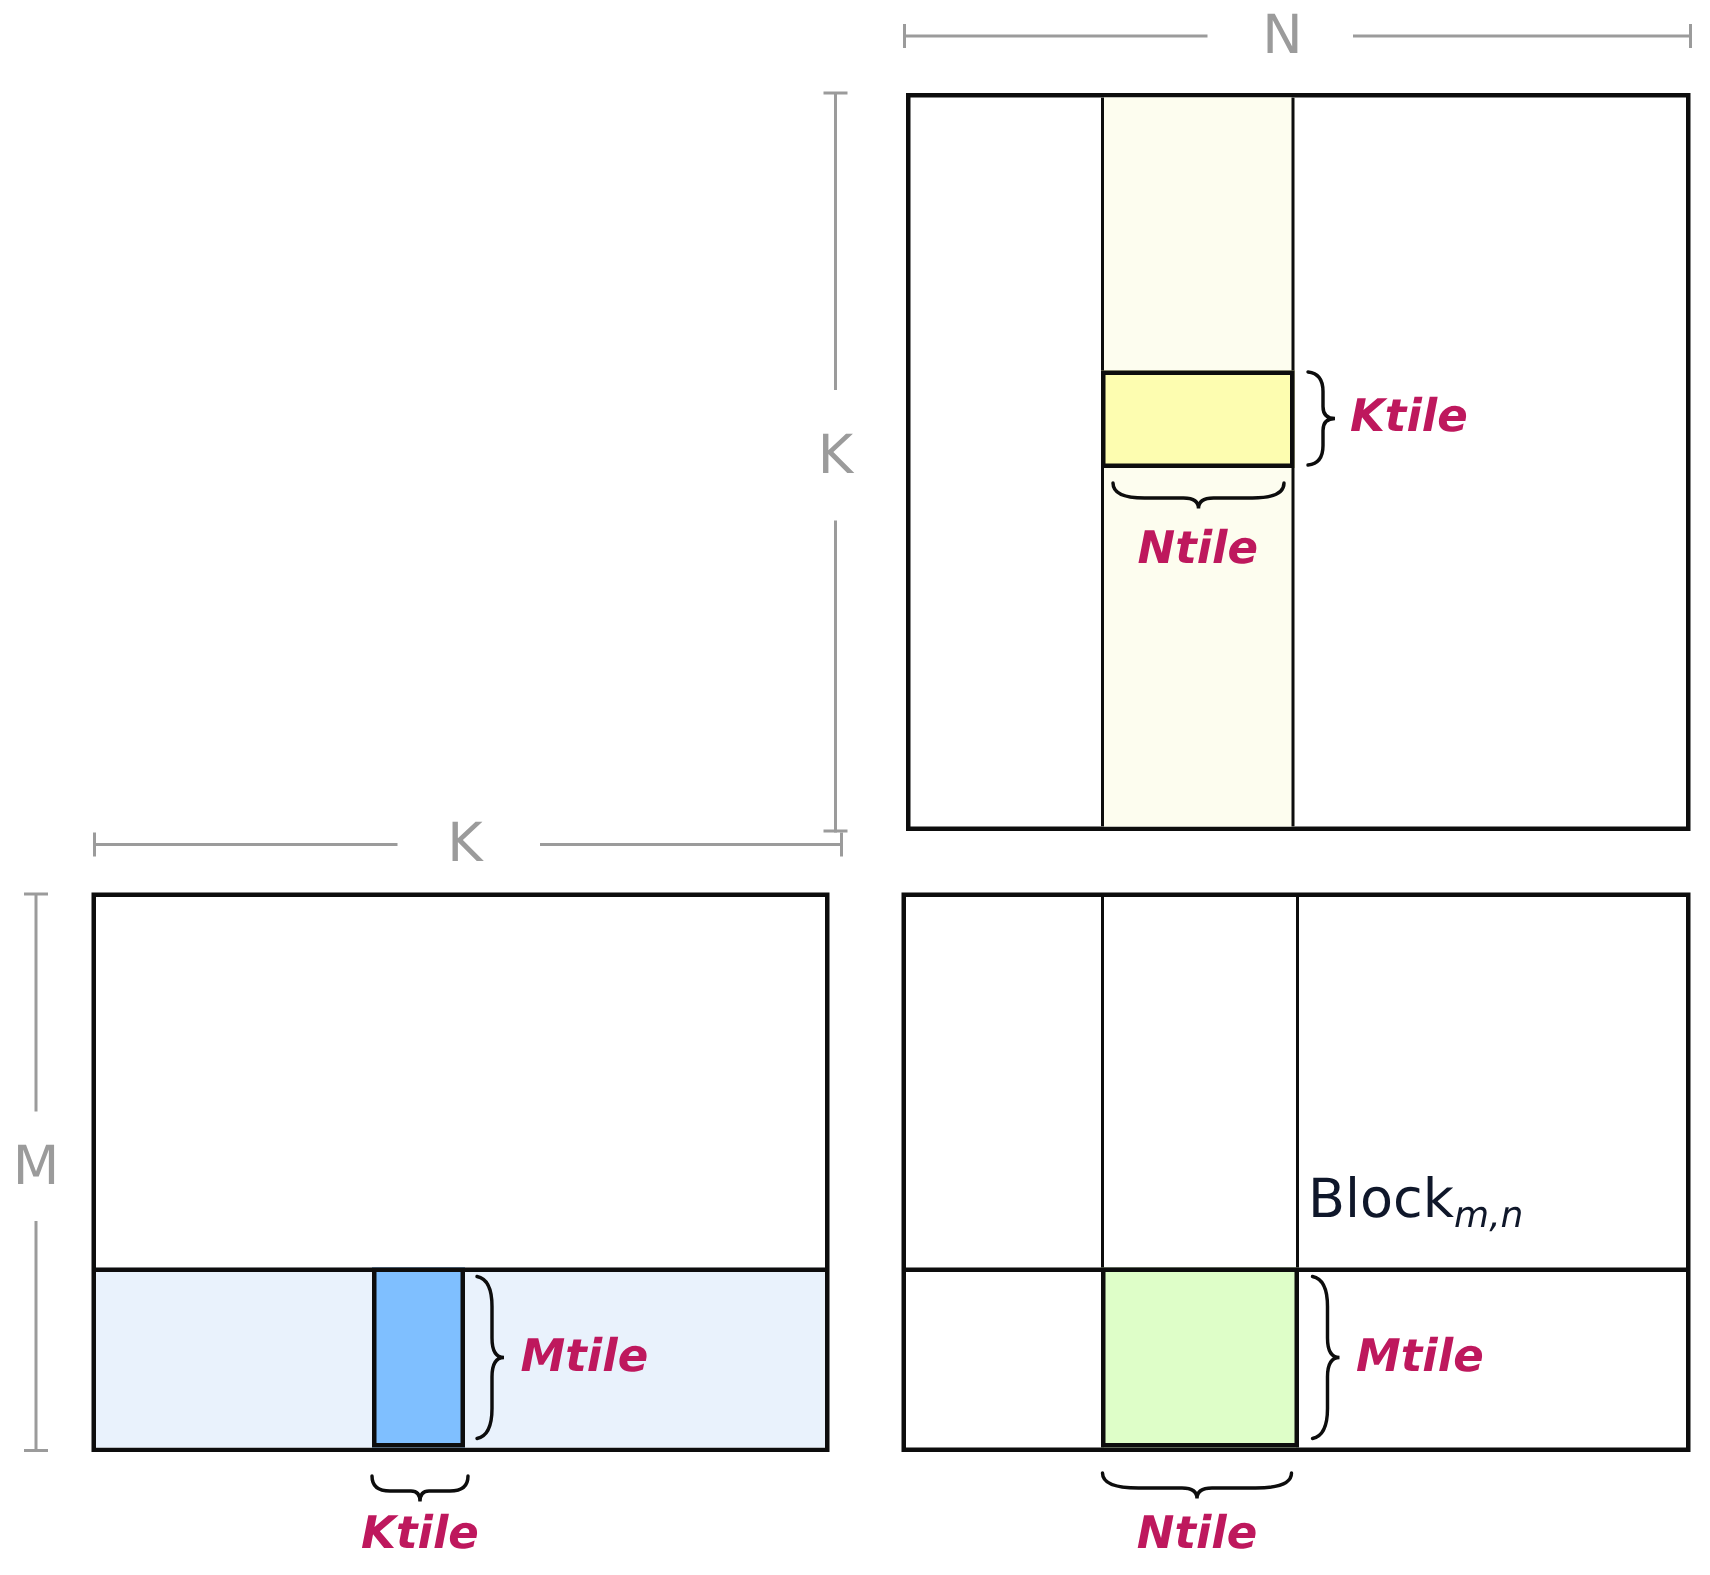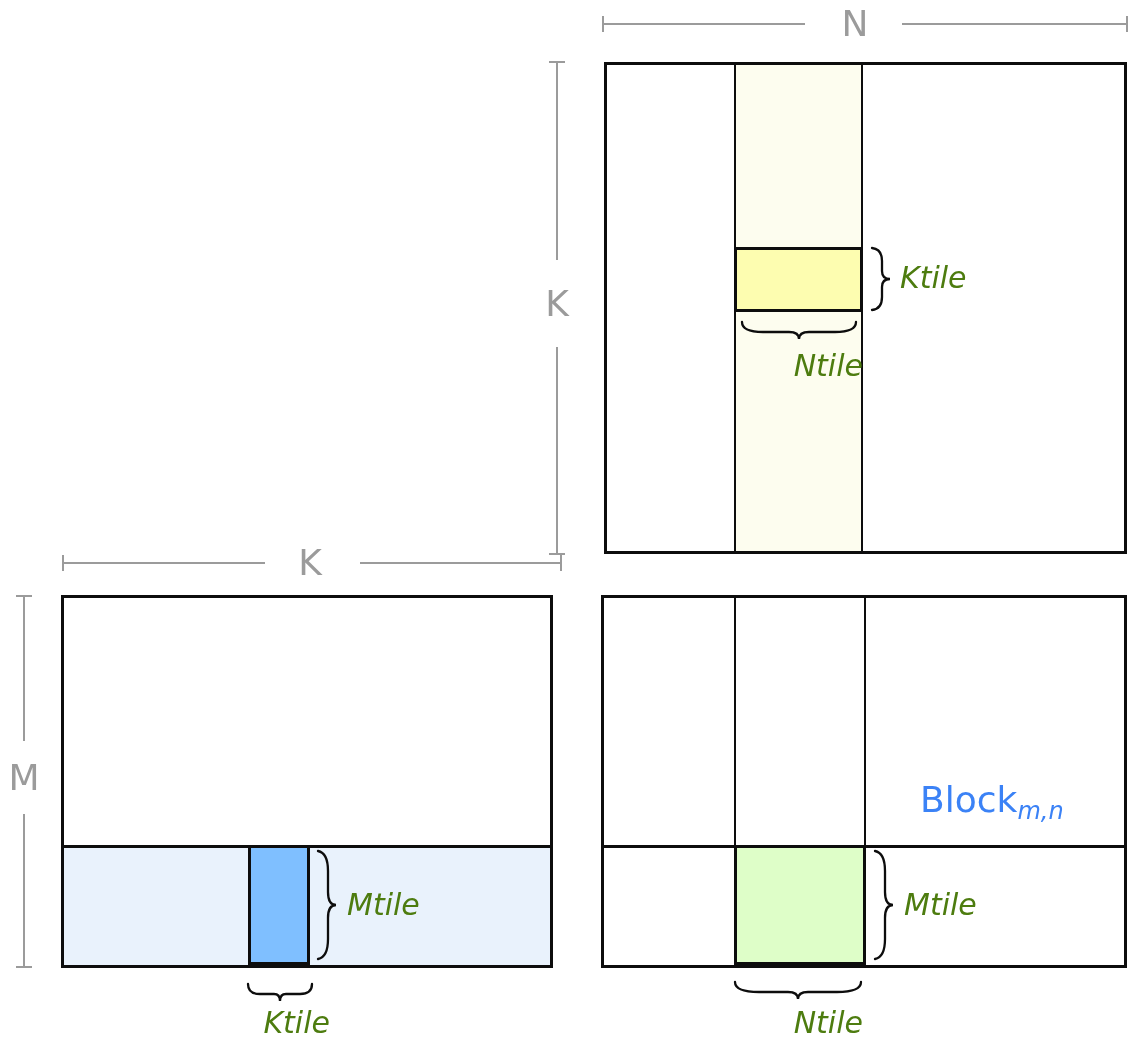--- a/index.html
+++ b/index.html
@@ -30,27 +30,27 @@
   }
   .strip-h {
     position:absolute; left:0; right:0; bottom:0; box-sizing:border-box;
     border-top:3px solid #0d0d0d;
   }
   .tile { position:absolute; box-sizing:border-box; border:3px solid #0d0d0d; }
   .thin-v { position:absolute; top:0; bottom:0; width:2px; background:#0d0d0d; }
   .thin-h { position:absolute; left:0; right:0; height:3px; background:#0d0d0d; }
   .tilelabel {
     position:absolute; font-size:30px; font-style:italic; line-height:34px;
-    color:#4d7c0f; white-space:nowrap;
+    color:#be185d; white-space:nowrap;font-weight:bold;
   }
-  .center { text-align:right; }
+  .center { text-align:center; }
   .brace { position:absolute; }
   .brace svg { display:block; }
   .brace path { fill:none; stroke:#0d0d0d; stroke-width:2.3; stroke-linecap:round; }
-  .blocklabel { position:absolute; font-size:36px; line-height:1.1; color:#3b82f6; white-space:nowrap;margin-left:48px; }
+  .blocklabel { position:absolute; font-size:36px; line-height:1.1; color:#0f172a; white-space:nowrap; }
   .blocklabel sub { font-size:24px; font-style:italic; line-height:0; vertical-align:-7px; }
 </style>
 </head>
 <body>
 
 <div class="canvas">
 
   <div class="dline" style="left:602px;top:16px;width:2px;height:16px;"></div>
   <div class="dline" style="left:603px;top:23px;width:202px;height:2px;"></div>
   <div class="dimlabel" style="left:820px;top:4px;width:70px;">N</div>

